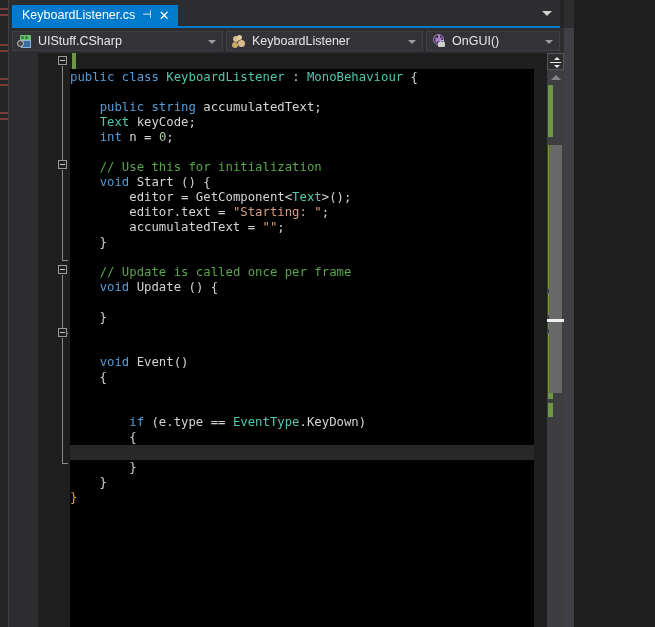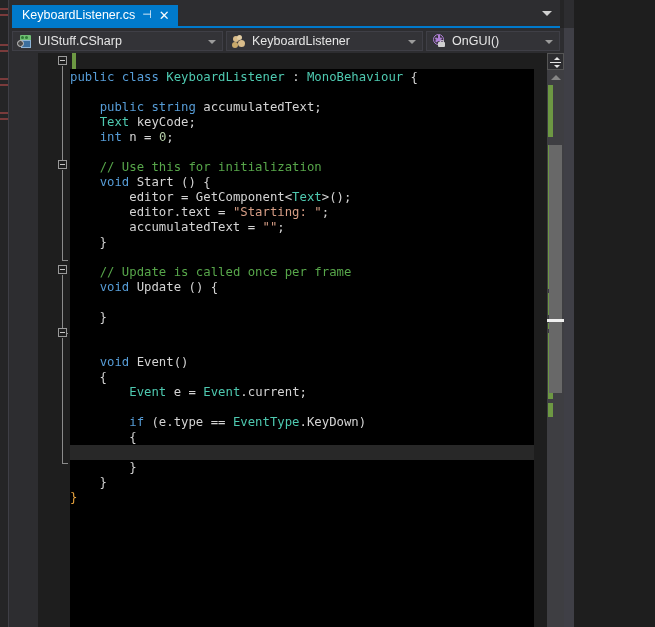--- a/index.html
+++ b/index.html
@@ -228,21 +228,20 @@
         <div class="cline" style="top: 166px;"><span class="p">    }</span></div>
         <div class="cline" style="top: 181px;"></div>
         <div class="cline" style="top: 196px;"><span class="p">    </span><span class="cm">// Update is called once per frame</span></div>
         <div class="cline" style="top: 211px;"><span class="p">    </span><span class="k">void</span><span class="p"> </span><span class="p">Update</span><span class="p"> () {</span></div>
         <div class="cline" style="top: 226px;"></div>
         <div class="cline" style="top: 241px;"><span class="p">    }</span></div>
         <div class="cline" style="top: 256px;"></div>
         <div class="cline" style="top: 271px;"></div>
         <div class="cline" style="top: 286px;"><span class="p">    </span><span class="k">void</span><span class="p"> </span><span class="p">Event</span><span class="p">()</span></div>
         <div class="cline" style="top: 301px;"><span class="p">    {</span></div>
-        <div class="cline" style="top: 316px;"><span class="p">        </span><span class="t">Event</span><span class="p"> e = </span><span class="t">Event</span><span class="p">.current;</span></div>
         <div class="cline" style="top: 331px;"></div>
         <div class="cline" style="top: 346px;"><span class="p">        </span><span class="k">if</span><span class="p"> (e.type == </span><span class="t">EventType</span><span class="p">.KeyDown)</span></div>
         <div class="cline" style="top: 361px;"><span class="p">        {</span></div>
         <div class="curline" style="top: 376px;"></div>
         <div class="cline" style="top: 391px;"><span class="p">        }</span></div>
         <div class="cline" style="top: 406px;"><span class="p">    }</span></div>
         <div class="cline" style="top: 421px;"><span class="brg">}</span></div>
       </div>
 
     <div class="vscroll">

